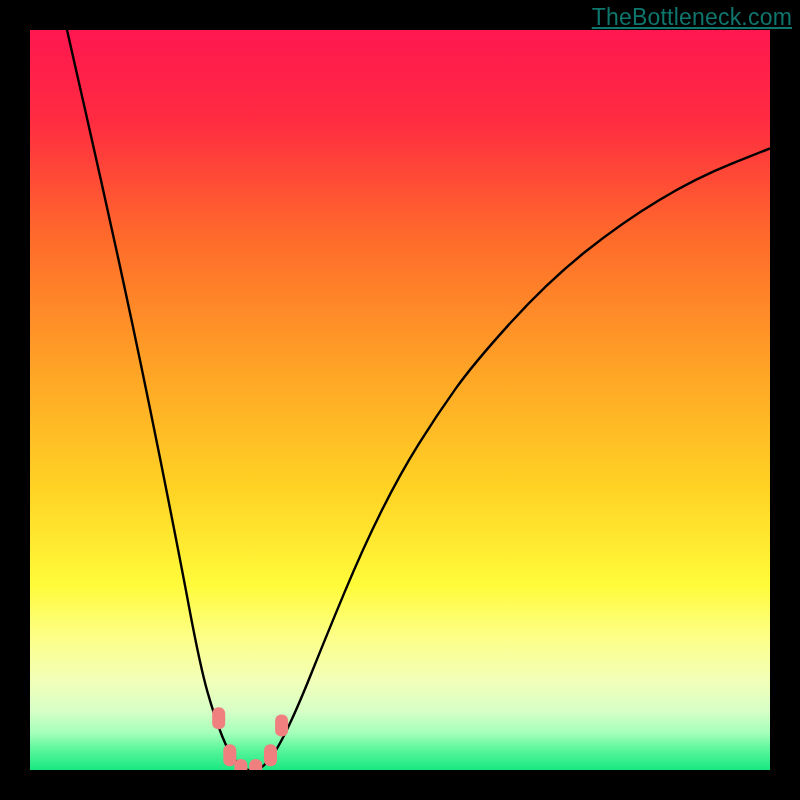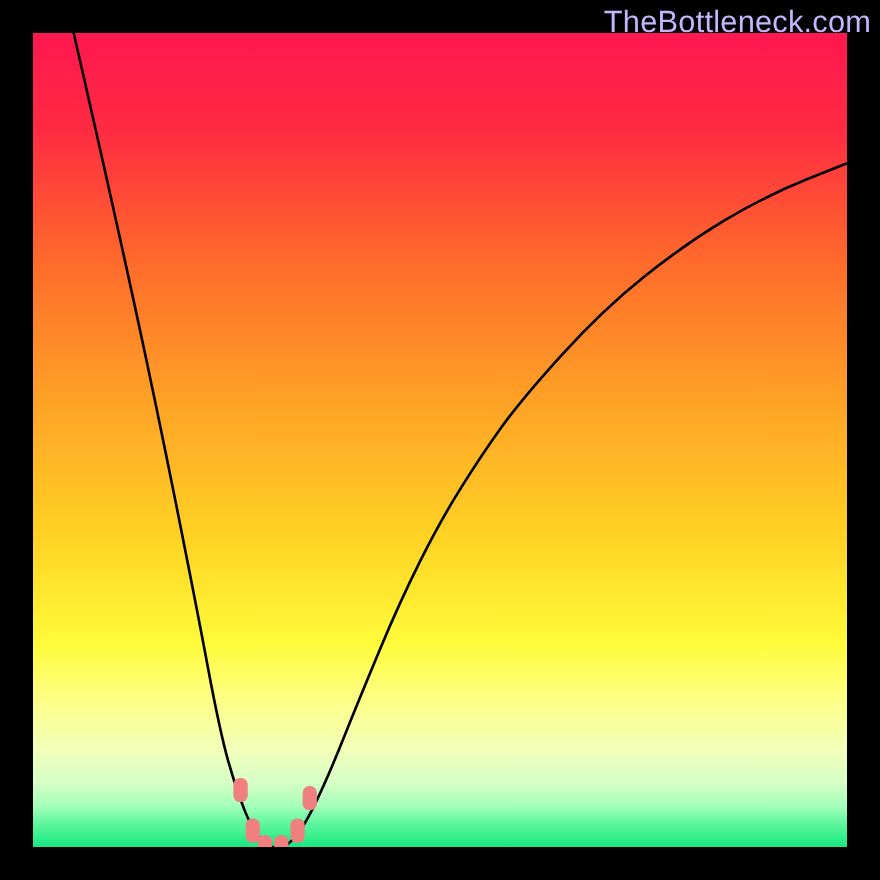--- a/index.html
+++ b/index.html
@@ -33,23 +33,24 @@
   svg.curve {
     position: absolute;
     inset: 0;
     width: 740px;
     height: 740px;
   }
   .watermark {
     position: absolute;
     top: 4px;
     right: 8px;
-    color: #c4b5fd;
-    font-size: 28px;
+    color: #0f766e;
+    font-size: 23px;
     letter-spacing: 0.2px;
+    text-decoration: underline;
   }
 </style>
 </head>
 <body>
 
 <div class="frame">
   <div class="watermark">TheBottleneck.com</div>
   <div class="plot-area">
     <svg class="gradient" viewBox="0 0 740 740" preserveAspectRatio="none">
       <defs>

